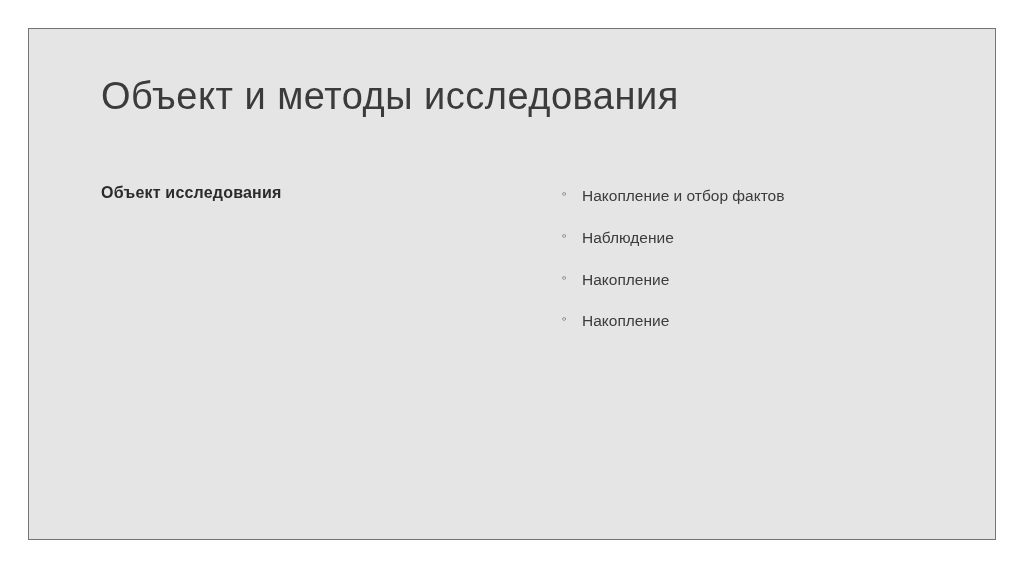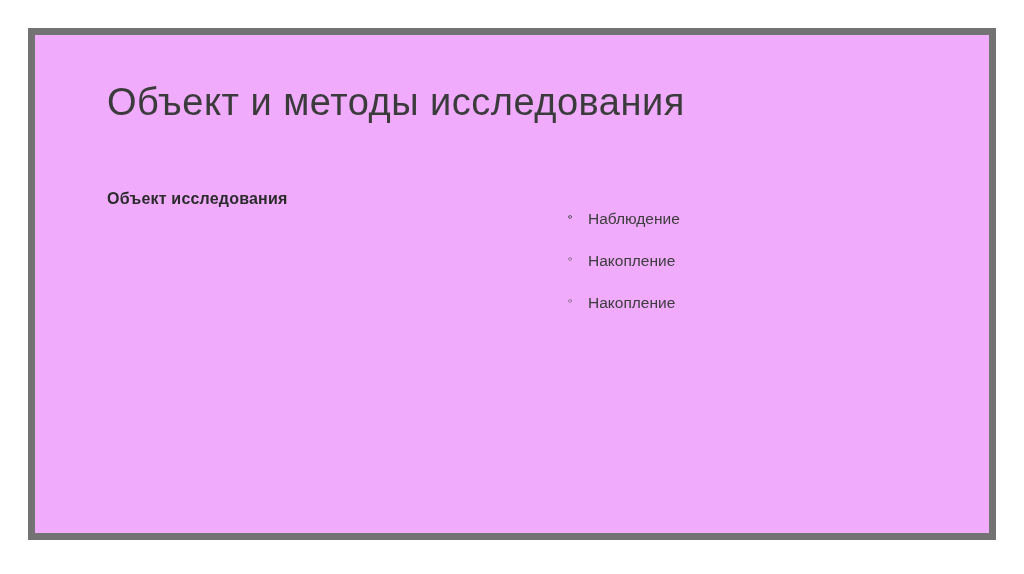--- a/index.html
+++ b/index.html
@@ -13,22 +13,22 @@
     font-family: "Liberation Sans", sans-serif;
     overflow: hidden;
   }
 
   .slide {
     position: absolute;
     left: 28px;
     top: 28px;
     width: 968px;
     height: 512px;
-    background: #f0abfc;
-    border: 7px solid #737373;
+    background: #e5e5e5;
+    border: 1px solid #737373;
     box-sizing: border-box;
   }
 
   .slide-title {
     position: absolute;
     left: 72px;
     top: 45px;
     width: 840px;
     font-size: 38px;
     font-weight: 400;
@@ -101,20 +101,21 @@
   <div class="columns">
 
     <div class="col">
       <div class="col-heading">Объект исследования</div>
     </div>
 
     <div class="col">
       <ul class="bullet-list">
         <li>
           <span class="marker">◦</span>
+          <span>Накопление и отбор фактов</span>
         </li>
         <li>
           <span class="marker">◦</span>
           <span>Наблюдение</span>
         </li>
         <li>
           <span class="marker">◦</span>
           <span>Накопление</span>
         </li>
         <li>

